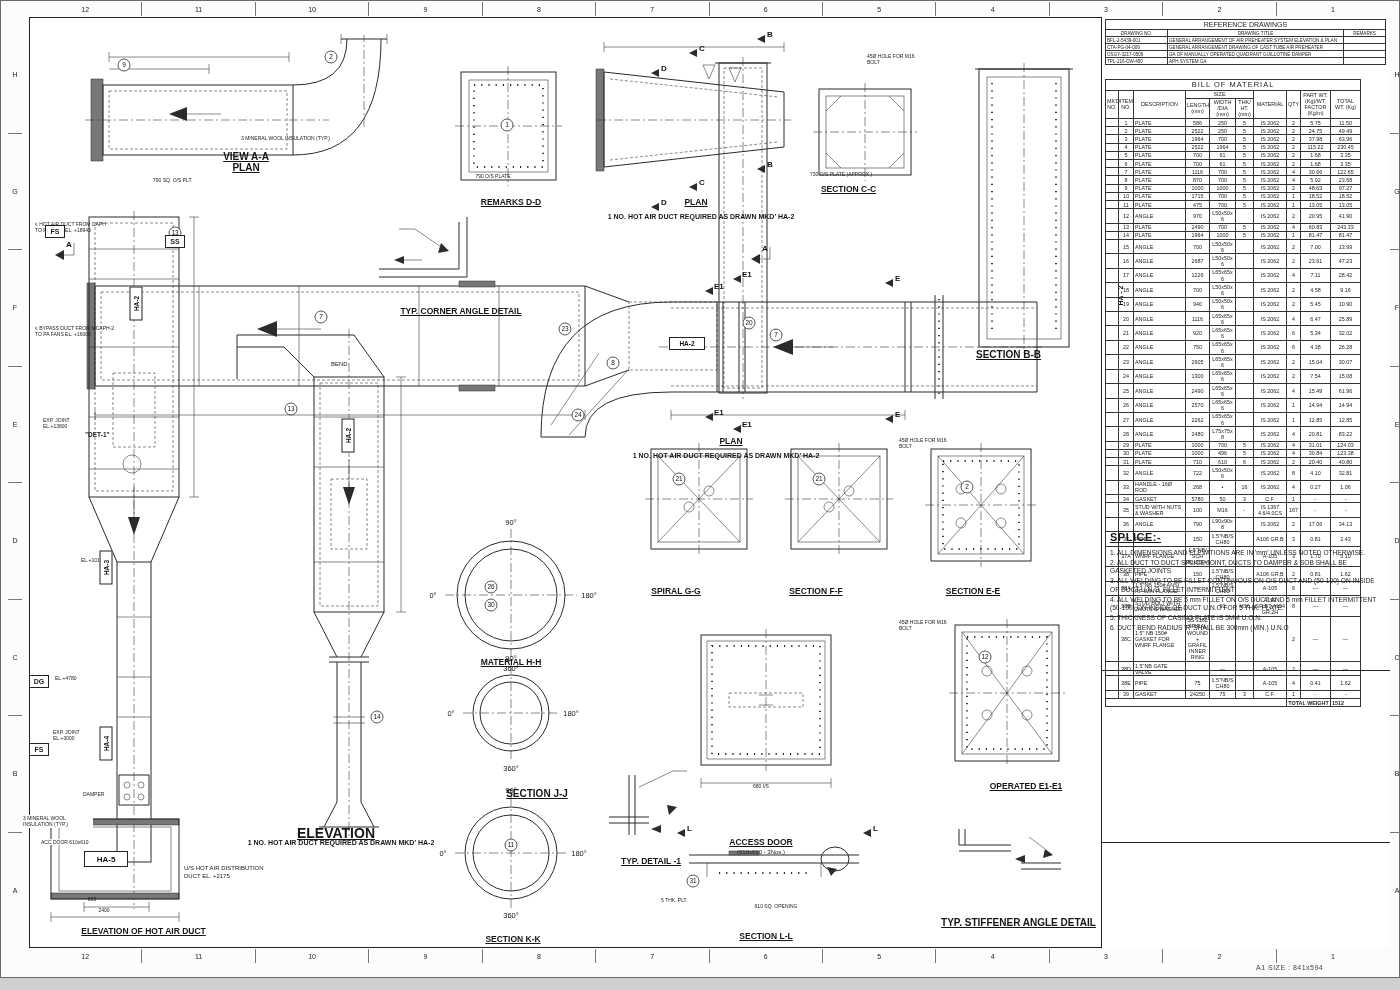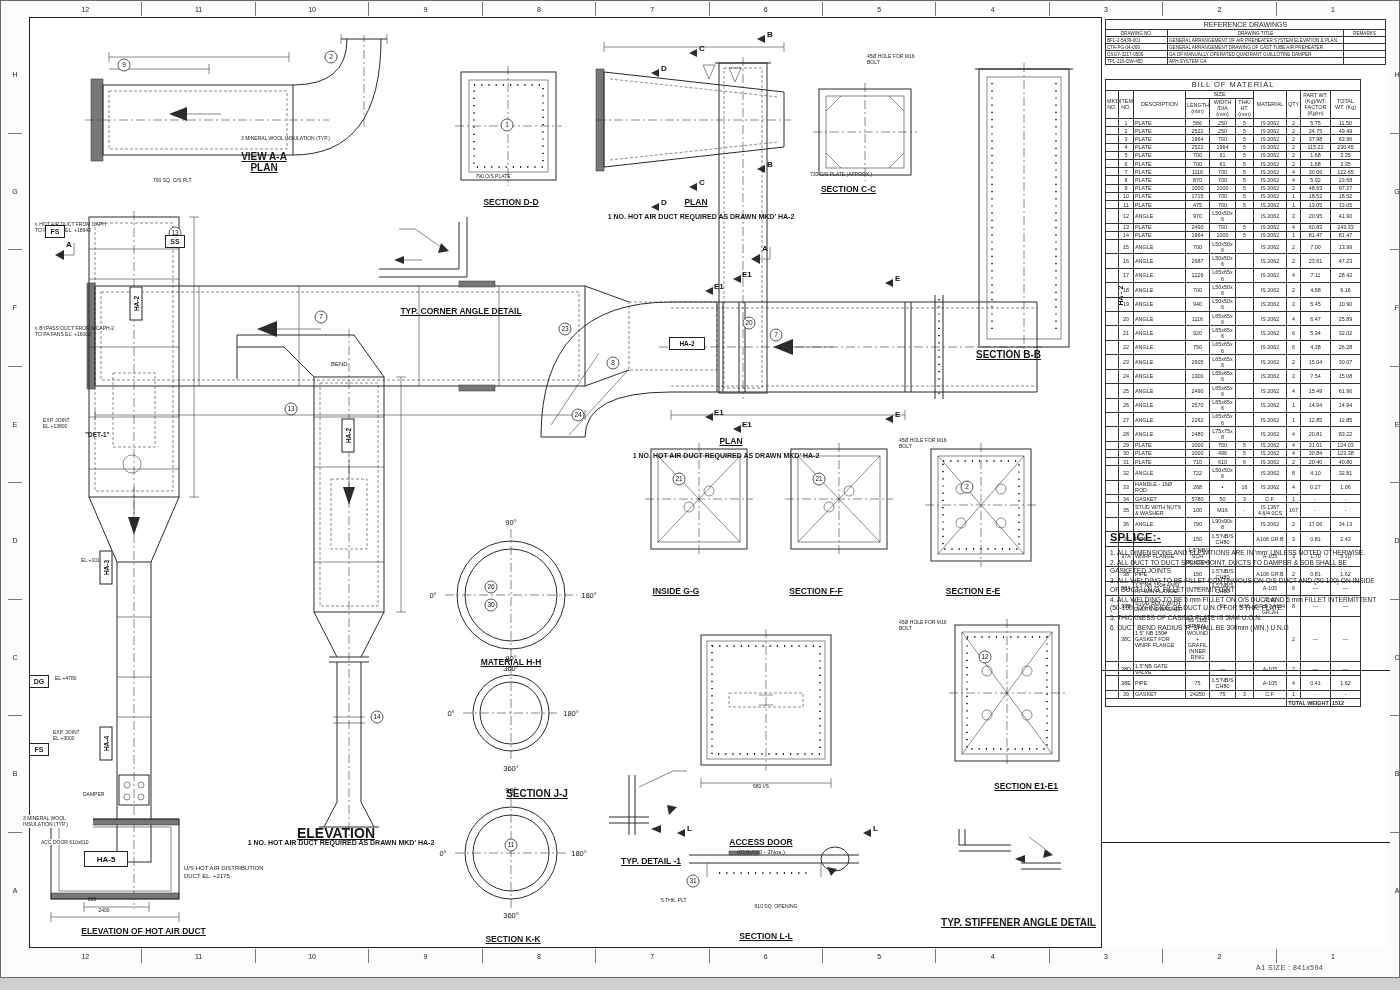--- a/index.html
+++ b/index.html
@@ -510,40 +510,40 @@
     <g class="bub" transform="translate(478,108)">
         <circle r="6"></circle>
         <text y="2.3">1</text>
       </g>
     <g class="bub" transform="translate(664,864)">
         <circle r="6"></circle>
         <text y="2.3">31</text>
       </g>
   </svg>
 
-  <div class="cap" style="left:208px;top:150px;width:110px"><span>VIEW A-A</span><br><span>PLAN</span></div>
-  <div class="cap" style="left:450px;top:196px;width:120px;font-size:8.5px"><span>SECTION D-D</span></div>
+  <div class="cap" style="left:190px;top:150px;width:110px"><span>VIEW A-A</span><br><span>PLAN</span></div>
+  <div class="cap" style="left:450px;top:196px;width:120px;font-size:8.5px"><span>REMARKS D-D</span></div>
   <div class="cap" style="left:650px;top:196px;width:90px;font-size:8.5px"><span>PLAN</span></div>
   <div class="note" style="left:565px;top:212px;width:270px">1 NO. HOT AIR DUCT REQUIRED AS DRAWN MKD' HA-2</div>
   <div class="cap" style="left:790px;top:183px;width:115px;font-size:8.5px"><span>SECTION C-C</span></div>
   <div class="cap" style="left:950px;top:348px;width:115px;font-size:10px"><span>SECTION B-B</span></div>
   <div class="cap" style="left:370px;top:305px;width:180px;font-size:8.5px"><span>TYP. CORNER ANGLE DETAIL</span></div>
   <div class="cap" style="left:685px;top:435px;width:90px;font-size:8.5px"><span>PLAN</span></div>
   <div class="note" style="left:585px;top:451px;width:280px">1 NO. HOT AIR DUCT REQUIRED AS DRAWN MKD' HA-2</div>
-  <div class="cap" style="left:615px;top:585px;width:120px;font-size:8.5px"><span>INSIDE G-G</span></div>
+  <div class="cap" style="left:615px;top:585px;width:120px;font-size:8.5px"><span>SPIRAL G-G</span></div>
   <div class="cap" style="left:755px;top:585px;width:120px;font-size:8.5px"><span>SECTION F-F</span></div>
   <div class="cap" style="left:912px;top:585px;width:120px;font-size:8.5px"><span>SECTION E-E</span></div>
   <div class="cap" style="left:450px;top:656px;width:120px;font-size:8.5px"><span>MATERIAL H-H</span></div>
   <div class="cap" style="left:476px;top:787px;width:120px;font-size:10px"><span>SECTION J-J</span></div>
   <div class="cap" style="left:452px;top:933px;width:120px;font-size:8.5px"><span>SECTION K-K</span></div>
   <div class="cap" style="left:695px;top:836px;width:130px;font-size:8.5px"><span>ACCESS DOOR</span></div>
   <div class="capsub" style="left:695px;top:848px;width:130px">(610x610 - 3Nos.)</div>
   <div class="cap" style="left:585px;top:855px;width:130px;font-size:8.5px"><span>TYP. DETAIL -1</span></div>
   <div class="cap" style="left:705px;top:930px;width:120px;font-size:8.5px"><span>SECTION L-L</span></div>
-  <div class="cap" style="left:960px;top:780px;width:130px;font-size:8.5px"><span>SECTION E1-E1</span></div>
+  <div class="cap" style="left:960px;top:780px;width:130px;font-size:8.5px"><span>OPERATED E1-E1</span></div>
   <div class="cap" style="left:920px;top:916px;width:195px;font-size:10px"><span>TYP. STIFFENER ANGLE DETAIL</span></div>
   <div class="cap" style="left:280px;top:824px;width:110px;font-size:14px"><span>ELEVATION</span></div>
   <div class="note" style="left:195px;top:838px;width:290px">1 NO. HOT AIR DUCT REQUIRED AS DRAWN MKD' HA-2</div>
   <div class="cap" style="left:50px;top:925px;width:185px;font-size:8.5px"><span>ELEVATION OF HOT AIR DUCT</span></div>
   <div class="tiny" style="left:183px;top:864px;width:130px;font-size:6px"><span>U/S HOT AIR DISTRIBUTION</span><br><span>DUCT EL. +2175</span></div>
 
   <div class="tiny" style="left:34px;top:220px;width:110px"><span>℄ HOT AIR DUCT FROM CAPH</span><br><span>TO PA FANS EL. +18943</span></div>
   <div class="tiny" style="left:34px;top:324px;width:120px"><span>℄ BYPASS DUCT FROM MCAPH-2</span><br><span>TO PA FANS EL. +16000</span></div>
   <div class="tiny" style="left:84px;top:430px;width:46px;font-size:6.5px;font-weight:bold">"DET-1"</div>
   <div class="tiny" style="left:42px;top:416px;width:60px"><span>EXP. JOINT</span><br><span>EL.+13800</span></div>

